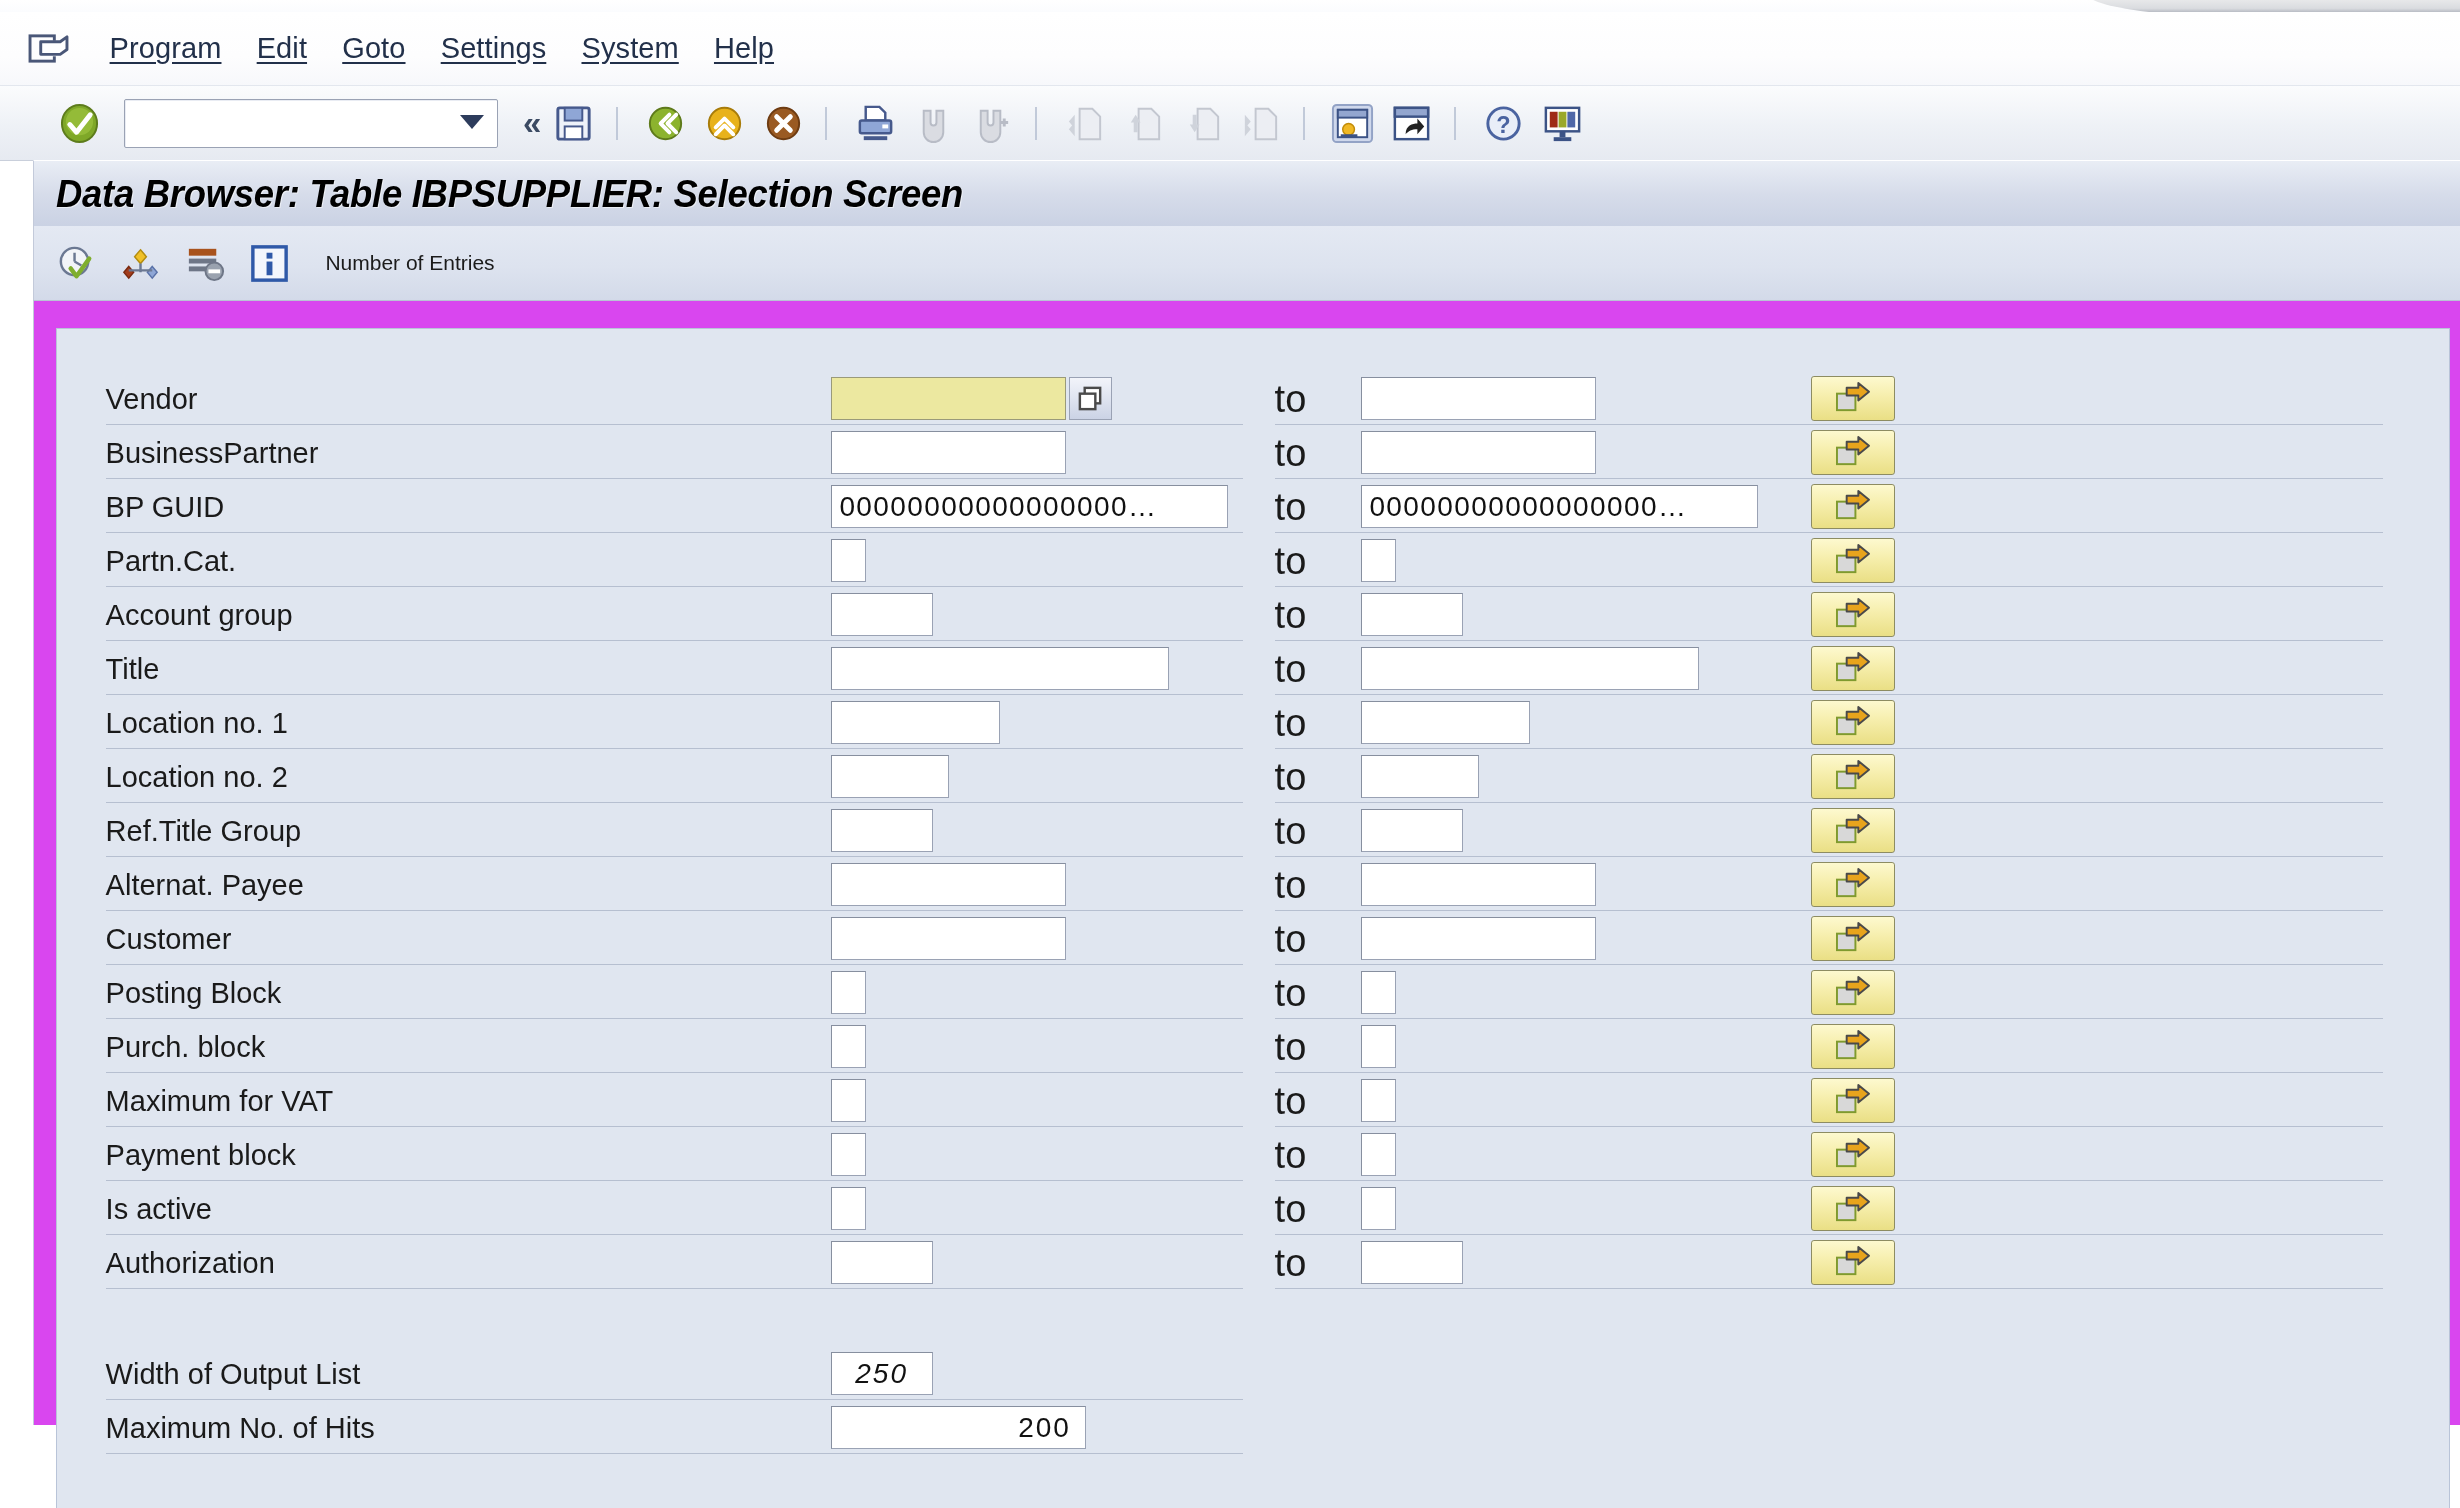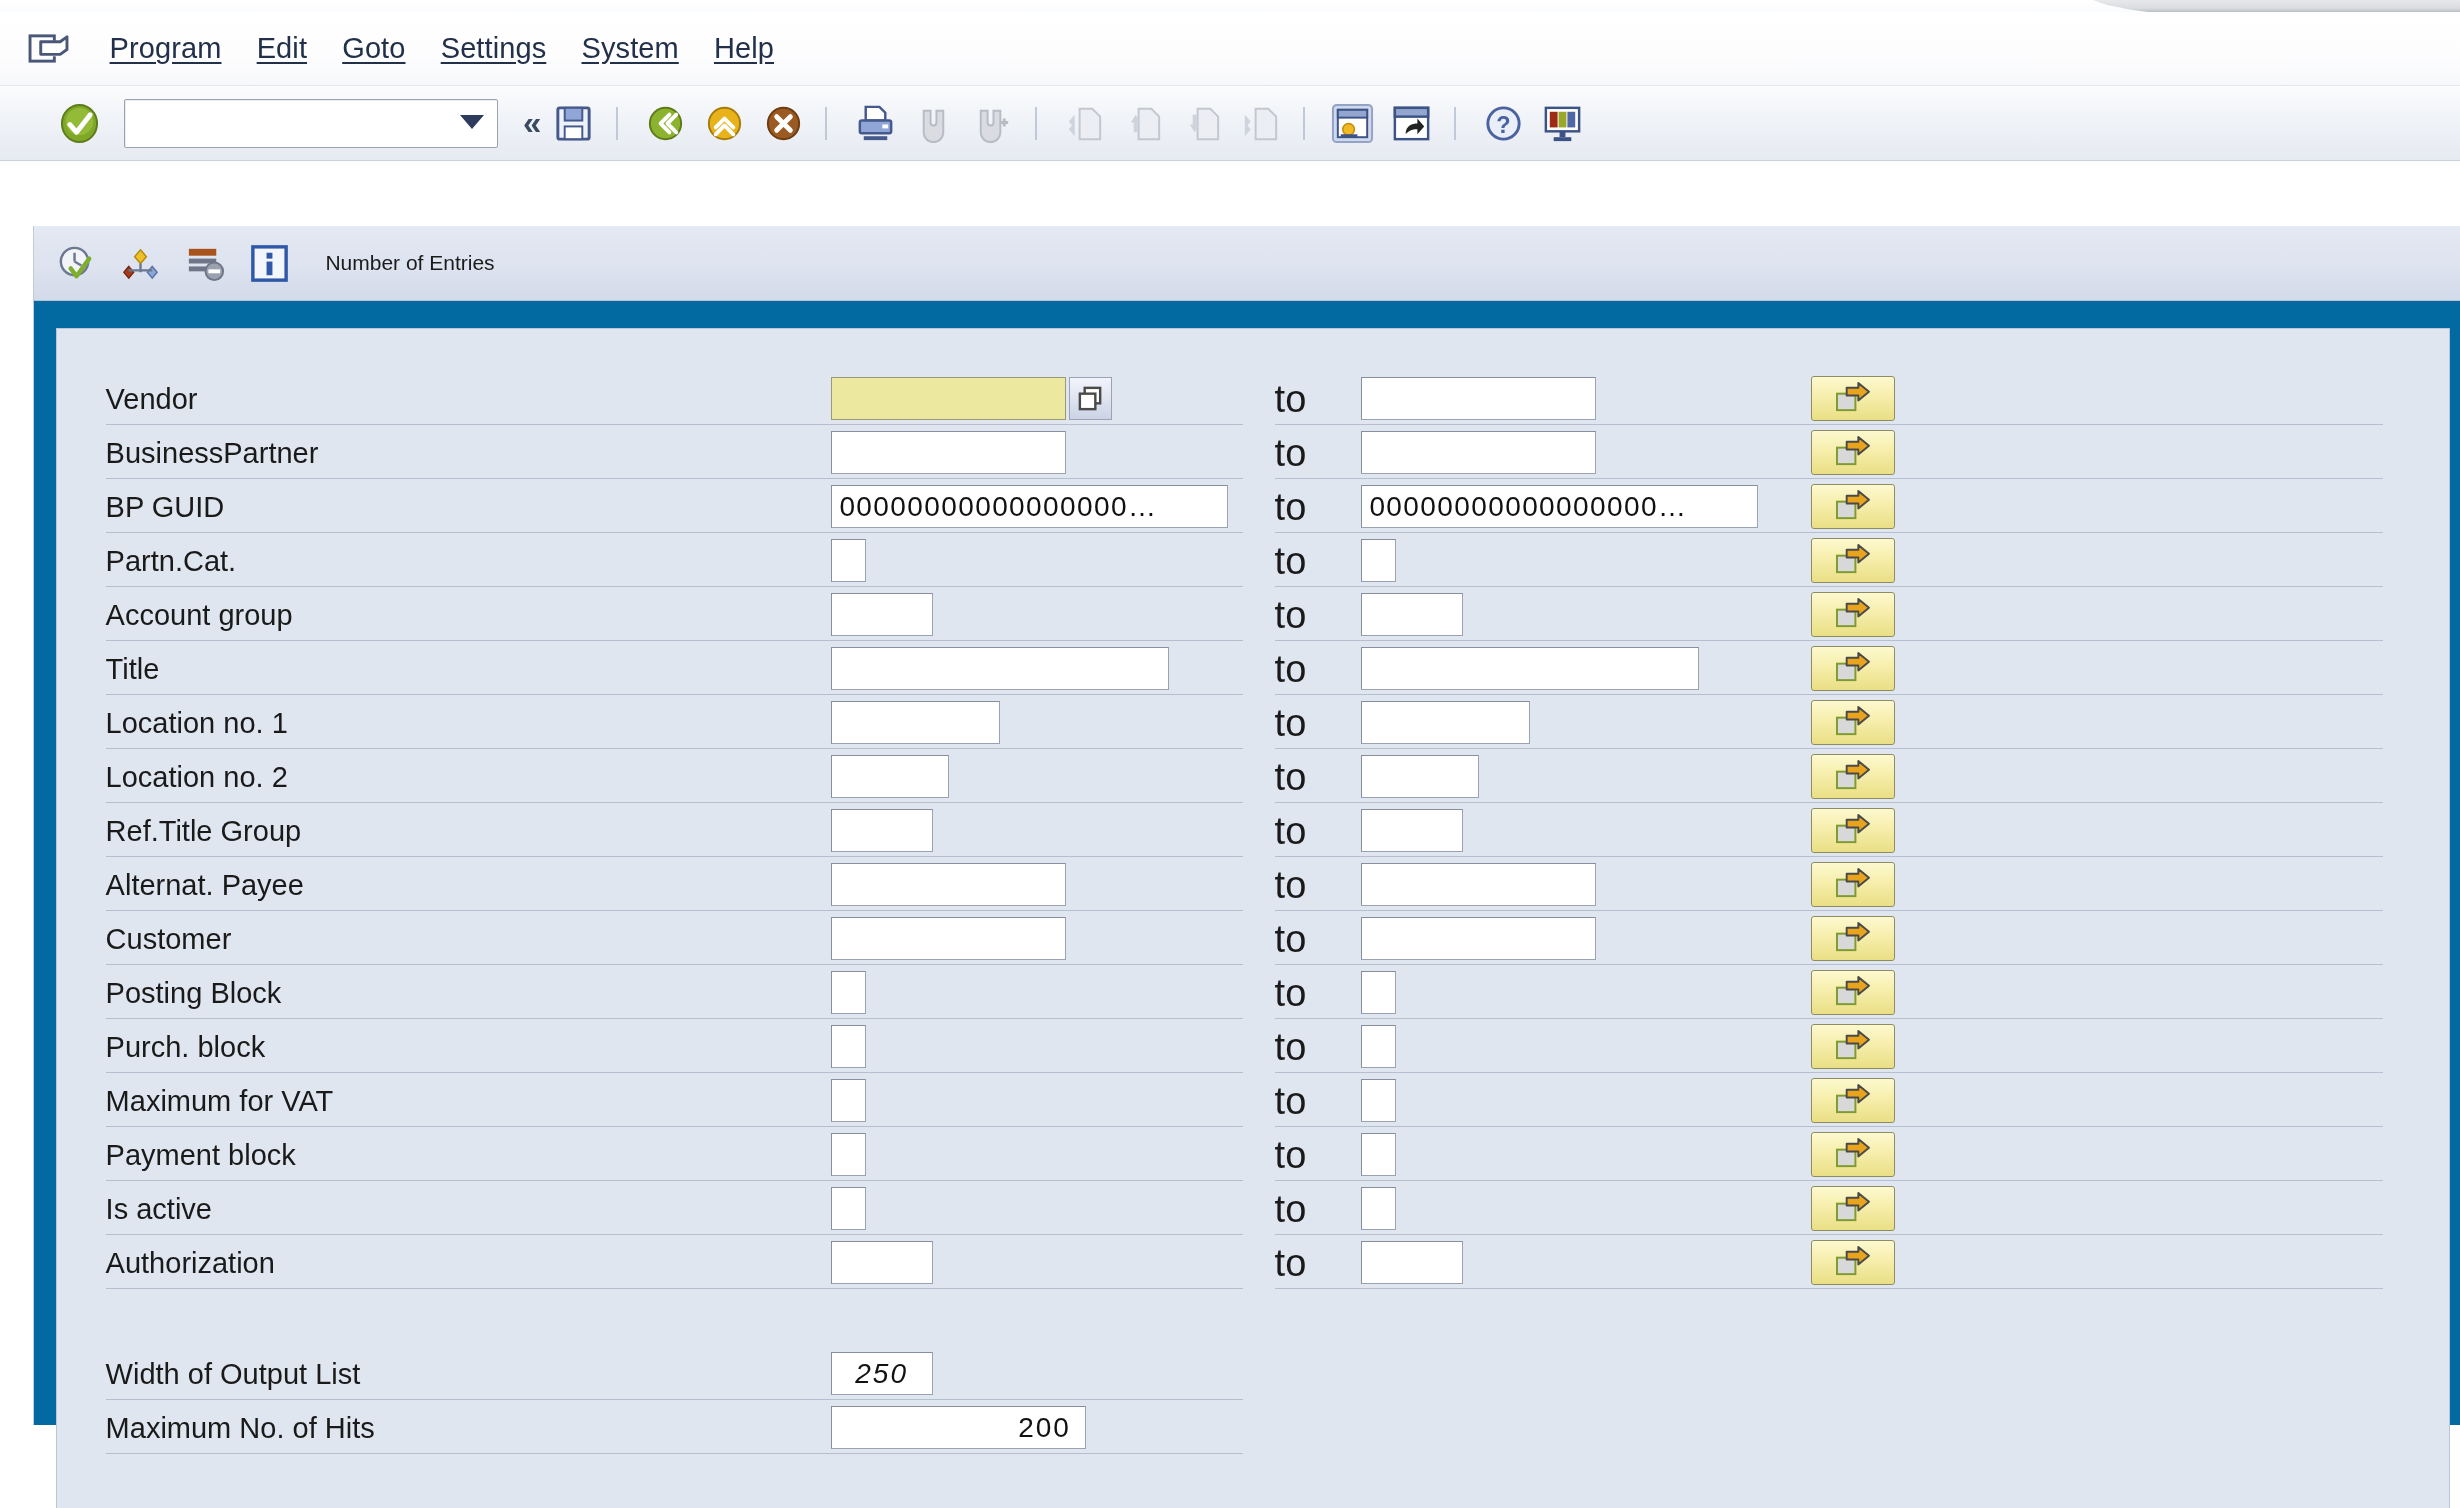--- a/index.html
+++ b/index.html
@@ -88,21 +88,21 @@
     border-bottom:1px solid #b9c2d4;
     border-left:1px solid #c3cada;
     display:flex; align-items:center;
   }
   .at-ico{ width:45px;height:45px; margin-left:19.6px; }
   .at-label{ margin-left:33px; font-size:21px; color:#1b1b1b; }
 
   
   .content{
     position:absolute; left:33px; top:301px; width:2427px; height:1124px;
-    background:#0369a1;
+    background:#d946ef;
     border-left:1px solid #c3cada;
   }
   .panel{
     position:absolute; left:21.6px; top:27.4px; width:2392px; height:1225px;
     background:#e0e6f0;
     border:1px solid #b9c4d8;
     border-bottom:none;
     overflow:hidden;
   }
 
@@ -314,20 +314,23 @@
         <rect x="6" y="7" width="34" height="24" fill="#fff" stroke="#3c5386" stroke-width="2.5"></rect>
         <rect x="10" y="11" width="8" height="16" fill="#9e2b15"></rect>
         <rect x="19" y="11" width="8" height="16" fill="#9aa82a"></rect>
         <rect x="28" y="11" width="8" height="16" fill="#5068a8"></rect>
         <rect x="20" y="31" width="6" height="6" fill="#3c5386"></rect>
         <rect x="14" y="37" width="18" height="4" fill="#3c5386"></rect>
       </svg>
     </div>
   </div>
 
+  <div class="titlebar">
+    <div class="title-text">Data Browser: Table IBPSUPPLIER: Selection Screen</div>
+  </div>
 
   <div class="apptoolbar">
     <div class="at-ico">
       <svg width="45" height="45" viewBox="0 0 46 46">
         <circle cx="21" cy="21" r="14" fill="#f2f4f8" stroke="#6b7892" stroke-width="2.5"></circle>
         <path d="M21 21 l0 -9 M21 21 l7 4" stroke="#6b7892" stroke-width="2.5"></path>
         <path d="M17 28 l6 8 l13 -18" fill="none" stroke="#7fae2e" stroke-width="4.5" stroke-linecap="round" stroke-linejoin="round"></path>
       </svg>
     </div>
     <div class="at-ico">

